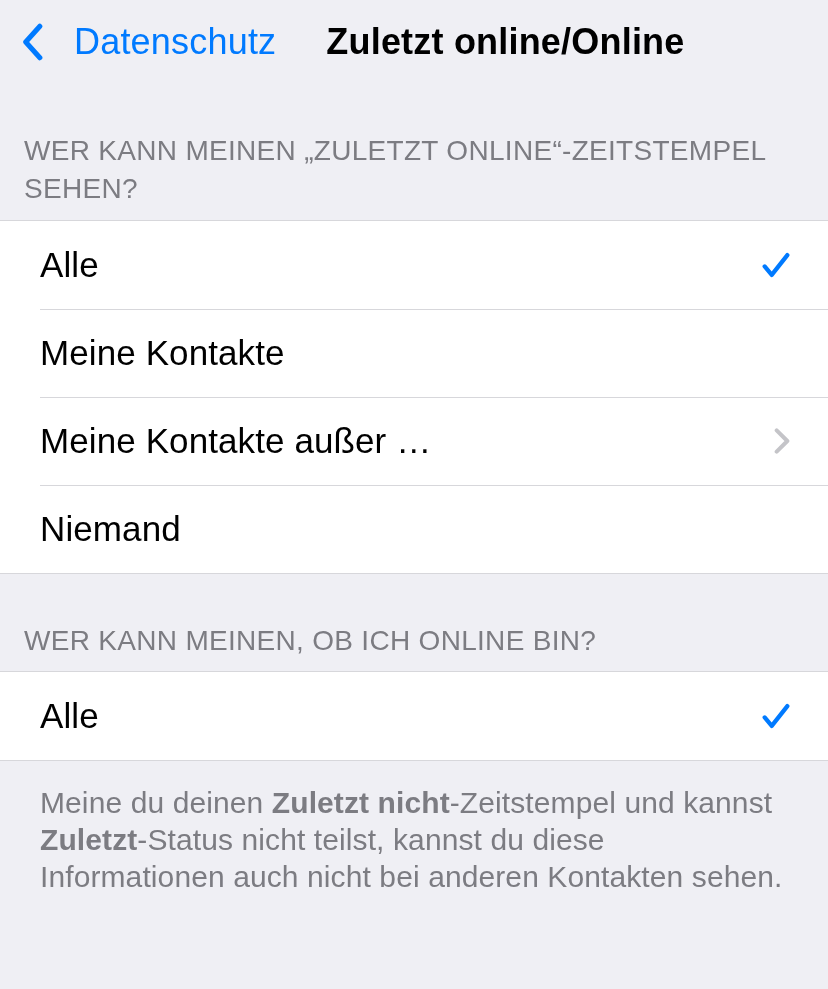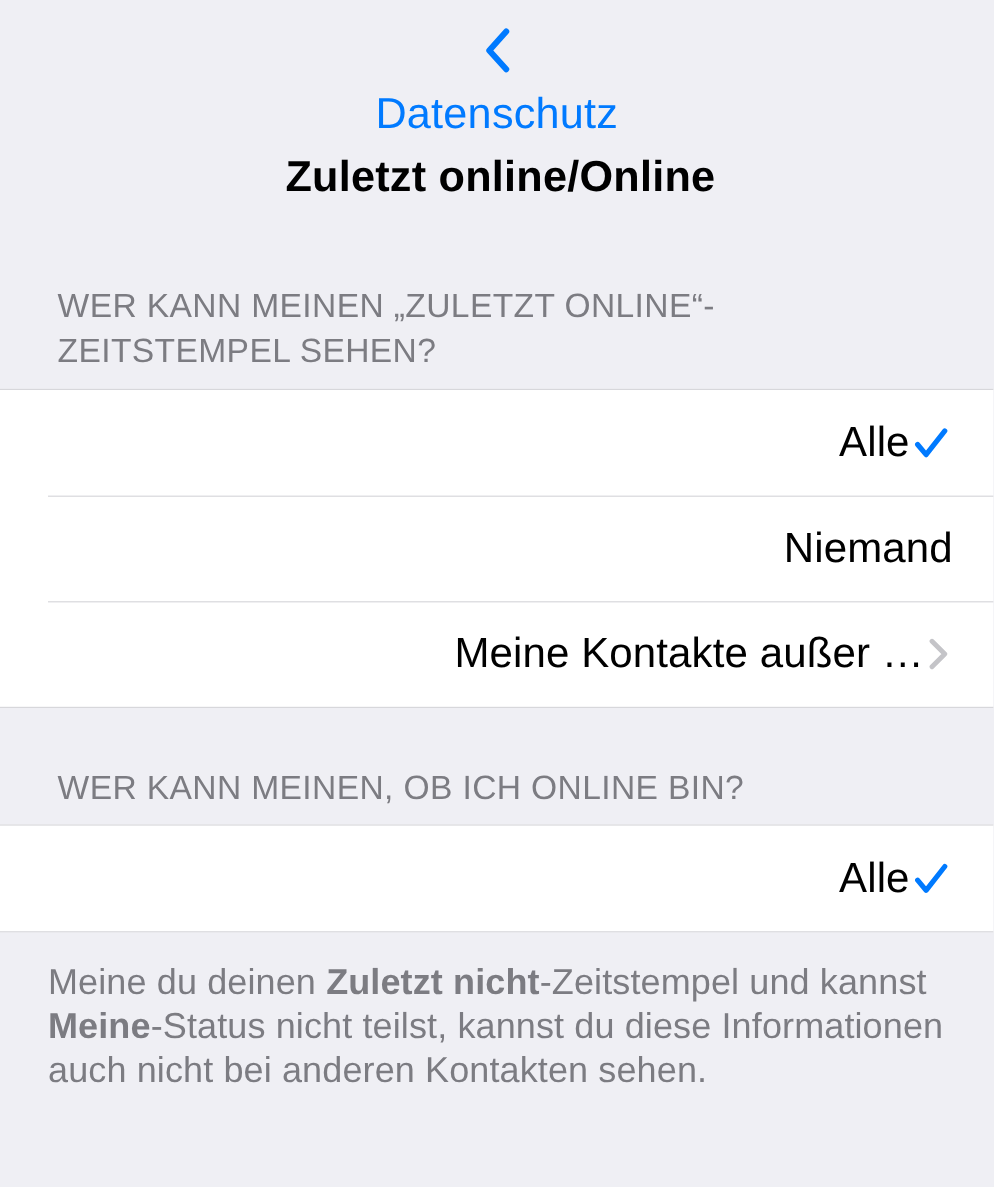--- a/index.html
+++ b/index.html
@@ -12,22 +12,21 @@
       width: 828px;
       height: 989px;
       background: #efeff4;
       font-family: -apple-system, BlinkMacSystemFont, "Helvetica Neue", Arial, sans-serif;
       color: #000;
     }
     .header {
       display: flex;
       align-items: center;
       padding: 20px 14px 20px 14px;
-      gap: 10px;
-      flex-direction: column;
+      gap: 24px;
     }
     .back-chevron {
       display: flex;
       align-items: center;
       justify-content: center;
       width: 36px;
       height: 44px;
     }
     .back-chevron svg {
       width: 22px;
@@ -36,40 +35,40 @@
     .back-label {
       color: #007aff;
       font-size: 36px;
       font-weight: 400;
       letter-spacing: 0.2px;
     }
     .page-title {
       color: #000;
       font-size: 36px;
       font-weight: 700;
-      margin-left: 6px;
+      margin-left: 26px;
       letter-spacing: 0.2px;
     }
     .section-header {
-      padding: 48px 40px 12px 48px;
+      padding: 48px 40px 12px 24px;
       color: #7c7c82;
       font-size: 28px;
       font-weight: 400;
       letter-spacing: 0.3px;
       line-height: 1.35;
     }
     .list-group {
       background: #fff;
       border-top: 1px solid #d7d7db;
       border-bottom: 1px solid #d7d7db;
     }
     .list-row {
       display: flex;
       align-items: center;
-      justify-content: flex-end;
+      justify-content: space-between;
       min-height: 88px;
       padding: 0 34px 0 40px;
       position: relative;
     }
     .list-row + .list-row::before {
       content: "";
       position: absolute;
       left: 40px;
       right: 0;
       top: 0;
@@ -133,40 +132,43 @@
 <div class="list-group">
   <div class="list-row">
     <span class="row-label">Alle</span>
     <span class="check-icon">
       <svg viewBox="0 0 24 24" fill="none">
         <path d="M4 13 L9 19 L20 5" stroke="#007aff" stroke-width="3" stroke-linecap="round" stroke-linejoin="round"></path>
       </svg>
     </span>
   </div>
   <div class="list-row">
-    <span class="row-label">Niemand</span>
+    <span class="row-label">Meine Kontakte</span>
   </div>
   <div class="list-row">
     <span class="row-label">Meine Kontakte außer …</span>
     <span class="chevron-right">
       <svg viewBox="0 0 12 20" fill="none">
         <path d="M2 2 L10 10 L2 18" stroke="#c4c4c8" stroke-width="3" stroke-linecap="round" stroke-linejoin="round"></path>
       </svg>
     </span>
+  </div>
+  <div class="list-row">
+    <span class="row-label">Niemand</span>
   </div>
 </div>
 
 <div class="section-header">WER KANN MEINEN, OB ICH ONLINE BIN?</div>
 
 <div class="list-group">
   <div class="list-row">
     <span class="row-label">Alle</span>
     <span class="check-icon">
       <svg viewBox="0 0 24 24" fill="none">
         <path d="M4 13 L9 19 L20 5" stroke="#007aff" stroke-width="3" stroke-linecap="round" stroke-linejoin="round"></path>
       </svg>
     </span>
   </div>
 </div>
 
 <div class="footer-text">
-  <span>Meine du deinen </span><span class="footer-bold">Zuletzt nicht</span><span>-Zeitstempel und kannst </span><span class="footer-bold">Meine</span><span>-Status nicht teilst, kannst du diese Informationen auch nicht bei anderen Kontakten sehen.</span>
+  <span>Meine du deinen </span><span class="footer-bold">Zuletzt nicht</span><span>-Zeitstempel und kannst </span><span class="footer-bold">Zuletzt</span><span>-Status nicht teilst, kannst du diese Informationen auch nicht bei anderen Kontakten sehen.</span>
 </div>
 
 </body></html>

